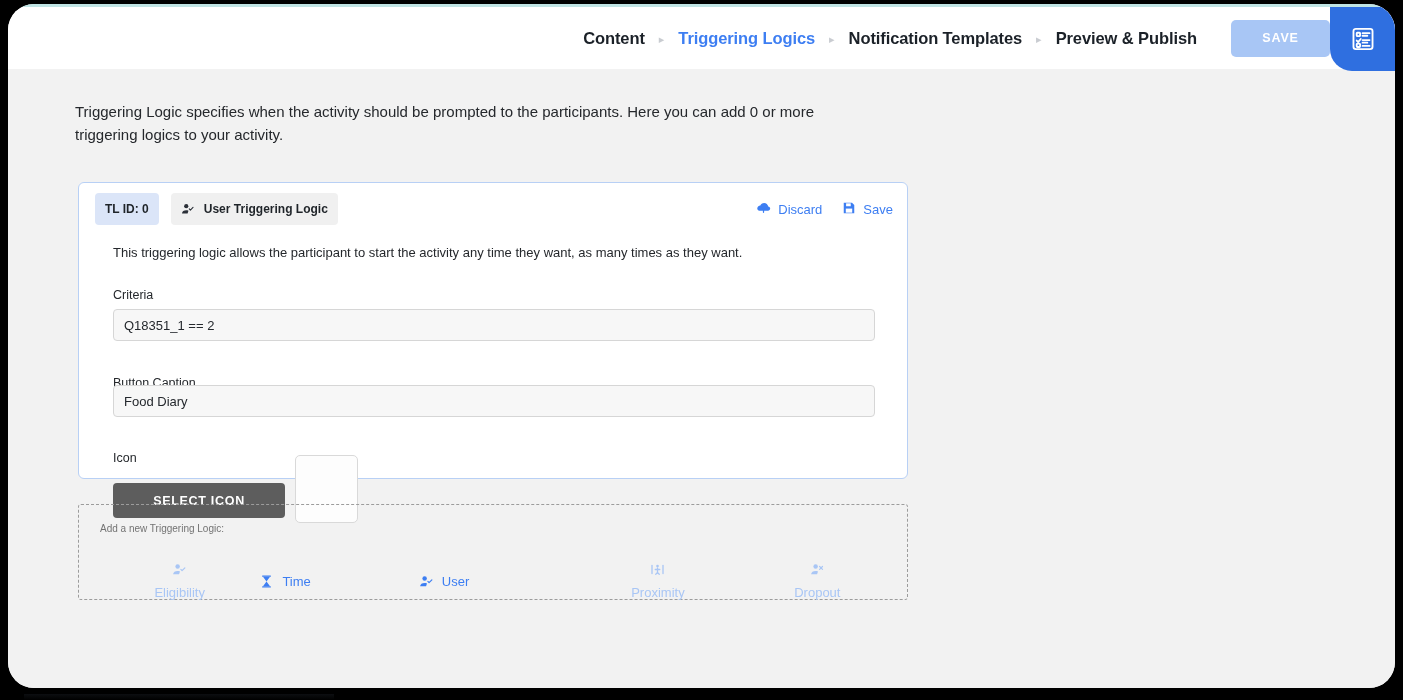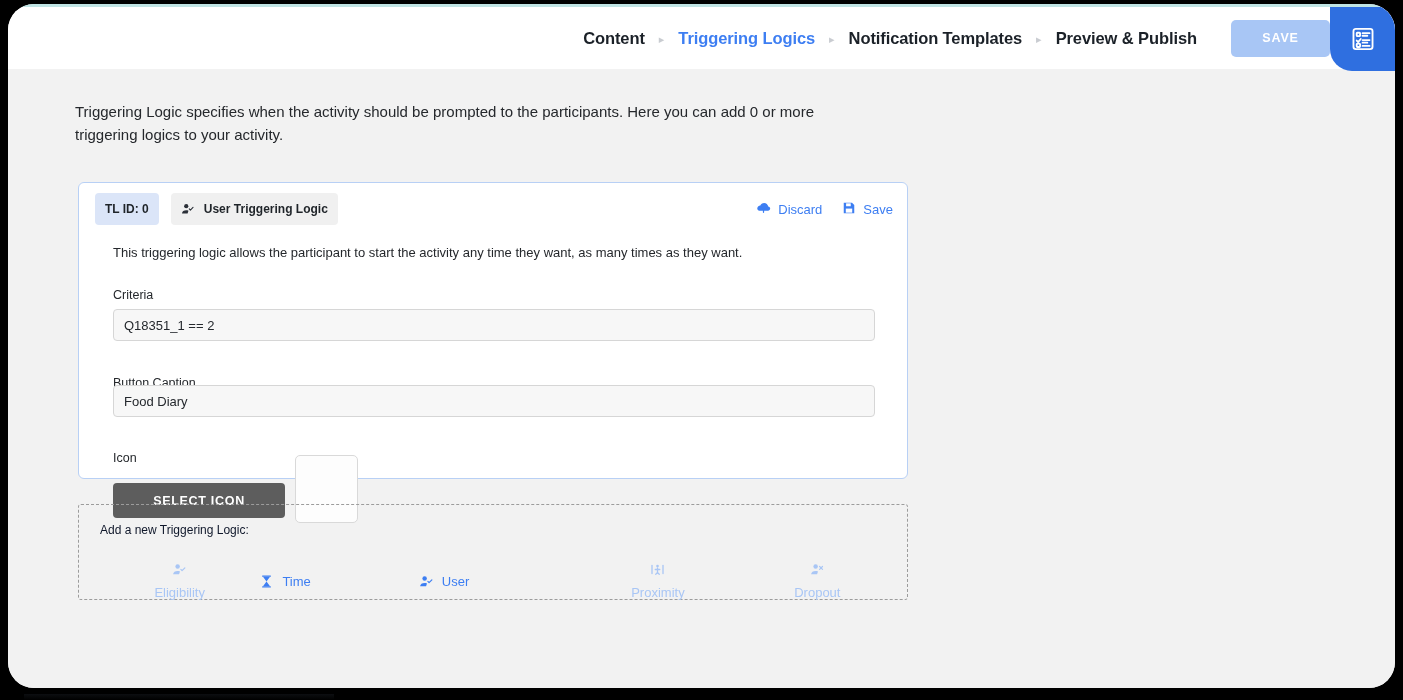--- a/index.html
+++ b/index.html
@@ -206,22 +206,22 @@
   #add-box {
     position: absolute;
     left: 70px; top: 435px;
     width: 830px; height: 96px;
     border: 1.6px dashed #9c9c9c;
     border-radius: 3px;
   }
   #add-title {
     position: absolute;
     left: 21px; top: 18px;
-    font-size: 12px;
-    color: #0f172a;
+    font-size: 10px;
+    color: #737373;
   }
   #add-options {
     position: absolute;
     left: 21px; top: 57px; right: 10px;
     display: flex;
   }
   .opt {
     display: inline-flex;
     align-items: center;
     gap: 8px;

